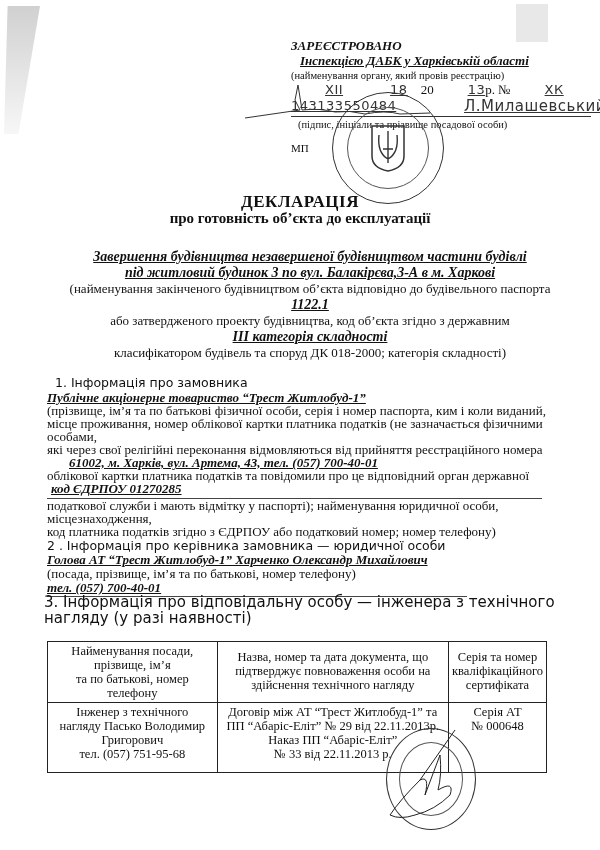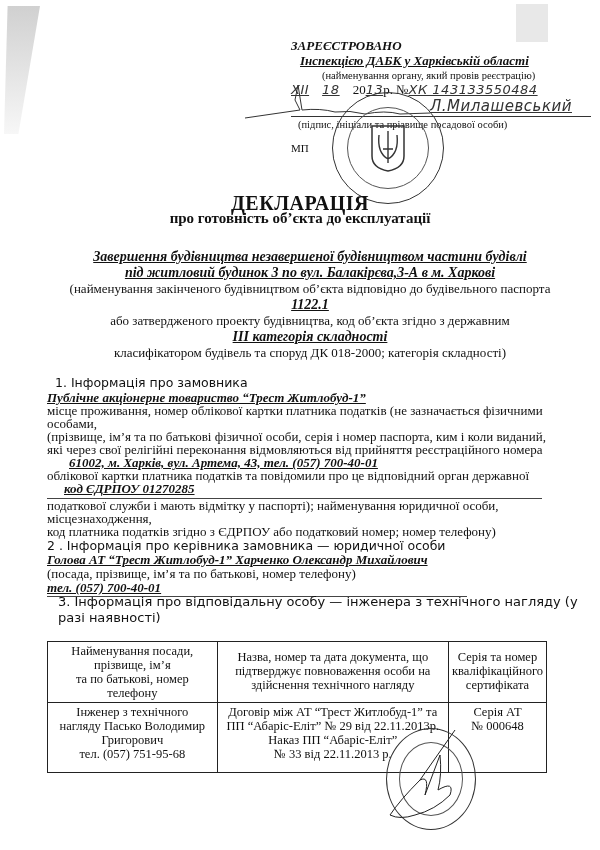--- a/index.html
+++ b/index.html
@@ -12,27 +12,27 @@
       left: 4px; top: 6px; width: 36px; height: 128px;
       background: linear-gradient(180deg, rgba(170,170,170,0.55), rgba(200,200,200,0.15));
       clip-path: polygon(10% 0, 100% 0, 40% 100%, 0 100%);
     }
     .scan-smudge-right {
       left: 516px; top: 4px; width: 32px; height: 38px;
       background: rgba(190,190,190,0.35);
     }
     .reg-title { left: 291px; top: 38px; font-size: 13px; font-weight: bold; font-style: italic; }
     .reg-org { left: 300px; top: 53px; font-size: 13px; font-weight: bold; font-style: italic; text-decoration: underline; }
-    .reg-org-caption { left: 291px; top: 70px; font-size: 10.5px; margin-left: 31px; }
+    .reg-org-caption { left: 291px; top: 70px; font-size: 10.5px; }
     .reg-line { left: 291px; top: 82px; font-size: 13px; width: 308px; }
-    .hw { font-family: "DejaVu Sans", sans-serif; font-style: italic; color: #333; text-decoration: underline; letter-spacing: 0.5px; }
+    .hw { font-family: "DejaVu Sans", sans-serif; color: #333; text-decoration: underline; letter-spacing: 0.5px; margin-left: 34px; }
     .sign-line { left: 291px; top: 116px; width: 300px; border-top: 1px solid #333; }
     .sign-caption { left: 298px; top: 119px; font-size: 10.5px; }
     .mp-label { left: 291px; top: 142px; font-size: 11px; }
-    .title-main { left: 0; width: 600px; top: 192px; text-align: center; font-size: 20px; font-weight: bold; letter-spacing: 0.5px; }
+    .title-main { left: 0; width: 600px; top: 192px; text-align: center; font-size: 17px; font-weight: bold; letter-spacing: 0.5px; }
     .title-sub { left: 0; width: 600px; top: 210px; text-align: center; font-size: 15px; font-weight: bold; }
     .center-block { left: 60px; width: 500px; text-align: center; }
     .obj-line { font-size: 14px; font-weight: bold; font-style: italic; text-decoration: underline; }
     .caption { font-size: 13px; }
     .sec-head { font-family: "DejaVu Sans", "Liberation Sans", sans-serif; font-size: 12.5px; }
     .fill { font-size: 13px; font-weight: bold; font-style: italic; text-decoration: underline; }
     .rule { border-top: 1px solid #444; }
     table.eng {
       position: absolute; left: 47px; top: 641px; width: 500px; border-collapse: collapse;
       font-size: 12.5px; text-align: center;
@@ -89,40 +89,40 @@
   <div class="caption">або затвердженого проекту будівництва, код об’єкта згідно з державним</div>
   <div class="obj-line">ІІІ категорія  складності</div>
   <div class="caption">класифікатором будівель та споруд ДК 018-2000; категорія складності)</div>
 </div>
 
 <div class="abs" style="left:55px;top:375px;width:520px;">
   <div class="sec-head">1. Інформація про замовника</div>
 </div>
 <div class="abs" style="left:47px;top:391px;width:540px;line-height:13px;">
   <div class="fill">Публічне акціонерне товариство  “Трест Житлобуд-1”</div>
+  <div class="caption">(прізвище, ім’я та по батькові фізичної особи, серія і номер паспорта, ким і коли виданий,</div>
   <div class="caption">місце проживання, номер облікової картки платника податків (не зазначається фізичними особами,</div>
-  <div class="caption">(прізвище, ім’я та по батькові фізичної особи, серія і номер паспорта, ким і коли виданий,</div>
   <div class="caption">які через свої релігійні переконання відмовляються від прийняття реєстраційного  номера</div>
   <div class="fill" style="margin-left:22px;">61002, м. Харків, вул. Артема, 43,  тел. (057) 700-40-01</div>
   <div class="caption">облікової картки платника податків та повідомили про це відповідний орган державної</div>
-  <div class="fill" style="margin-left:17px;">код ЄДРПОУ  01270285</div>
+  <div class="fill" style="margin-left:4px;">код ЄДРПОУ  01270285</div>
   <div class="rule" style="width:495px;margin-top:3px;"></div>
   <div class="caption">податкової служби і мають відмітку у паспорті); найменування юридичної особи, місцезнаходження,</div>
   <div class="caption">код платника податків згідно з ЄДРПОУ або податковий номер; номер телефону)</div>
 </div>
 
 <div class="abs" style="left:47px;top:539px;width:540px;line-height:14px;">
   <div class="sec-head">2 . Інформація про керівника замовника — юридичної особи</div>
   <div class="fill">Голова АТ “Трест  Житлобуд-1”   Харченко Олександр Михайлович</div>
   <div class="caption">(посада, прізвище, ім’я та по батькові, номер телефону)</div>
   <div class="fill"> тел. (057) 700-40-01</div>
   <div class="rule" style="width:420px;margin-top:1px;"></div>
 </div>
 
-<div class="abs sec-head" style="left:58px;top:594px;width:520px;font-size:13px;line-height:16px;">3. Інформація про відповідальну особу — інженера з технічного нагляду (у разі наявності)</div>
+<div class="abs sec-head" style="left:44px;top:594px;width:520px;font-size:15px;line-height:16px;">3. Інформація про відповідальну особу — інженера з технічного нагляду (у разі наявності)</div>
 
 <table class="eng">
   <tbody>
       <tr>
     <td style="width:163px;">
       <div>Найменування посади,</div>
       <div>прізвище, ім’я</div>
       <div>та по батькові, номер</div>
       <div>телефону</div>
     </td>

